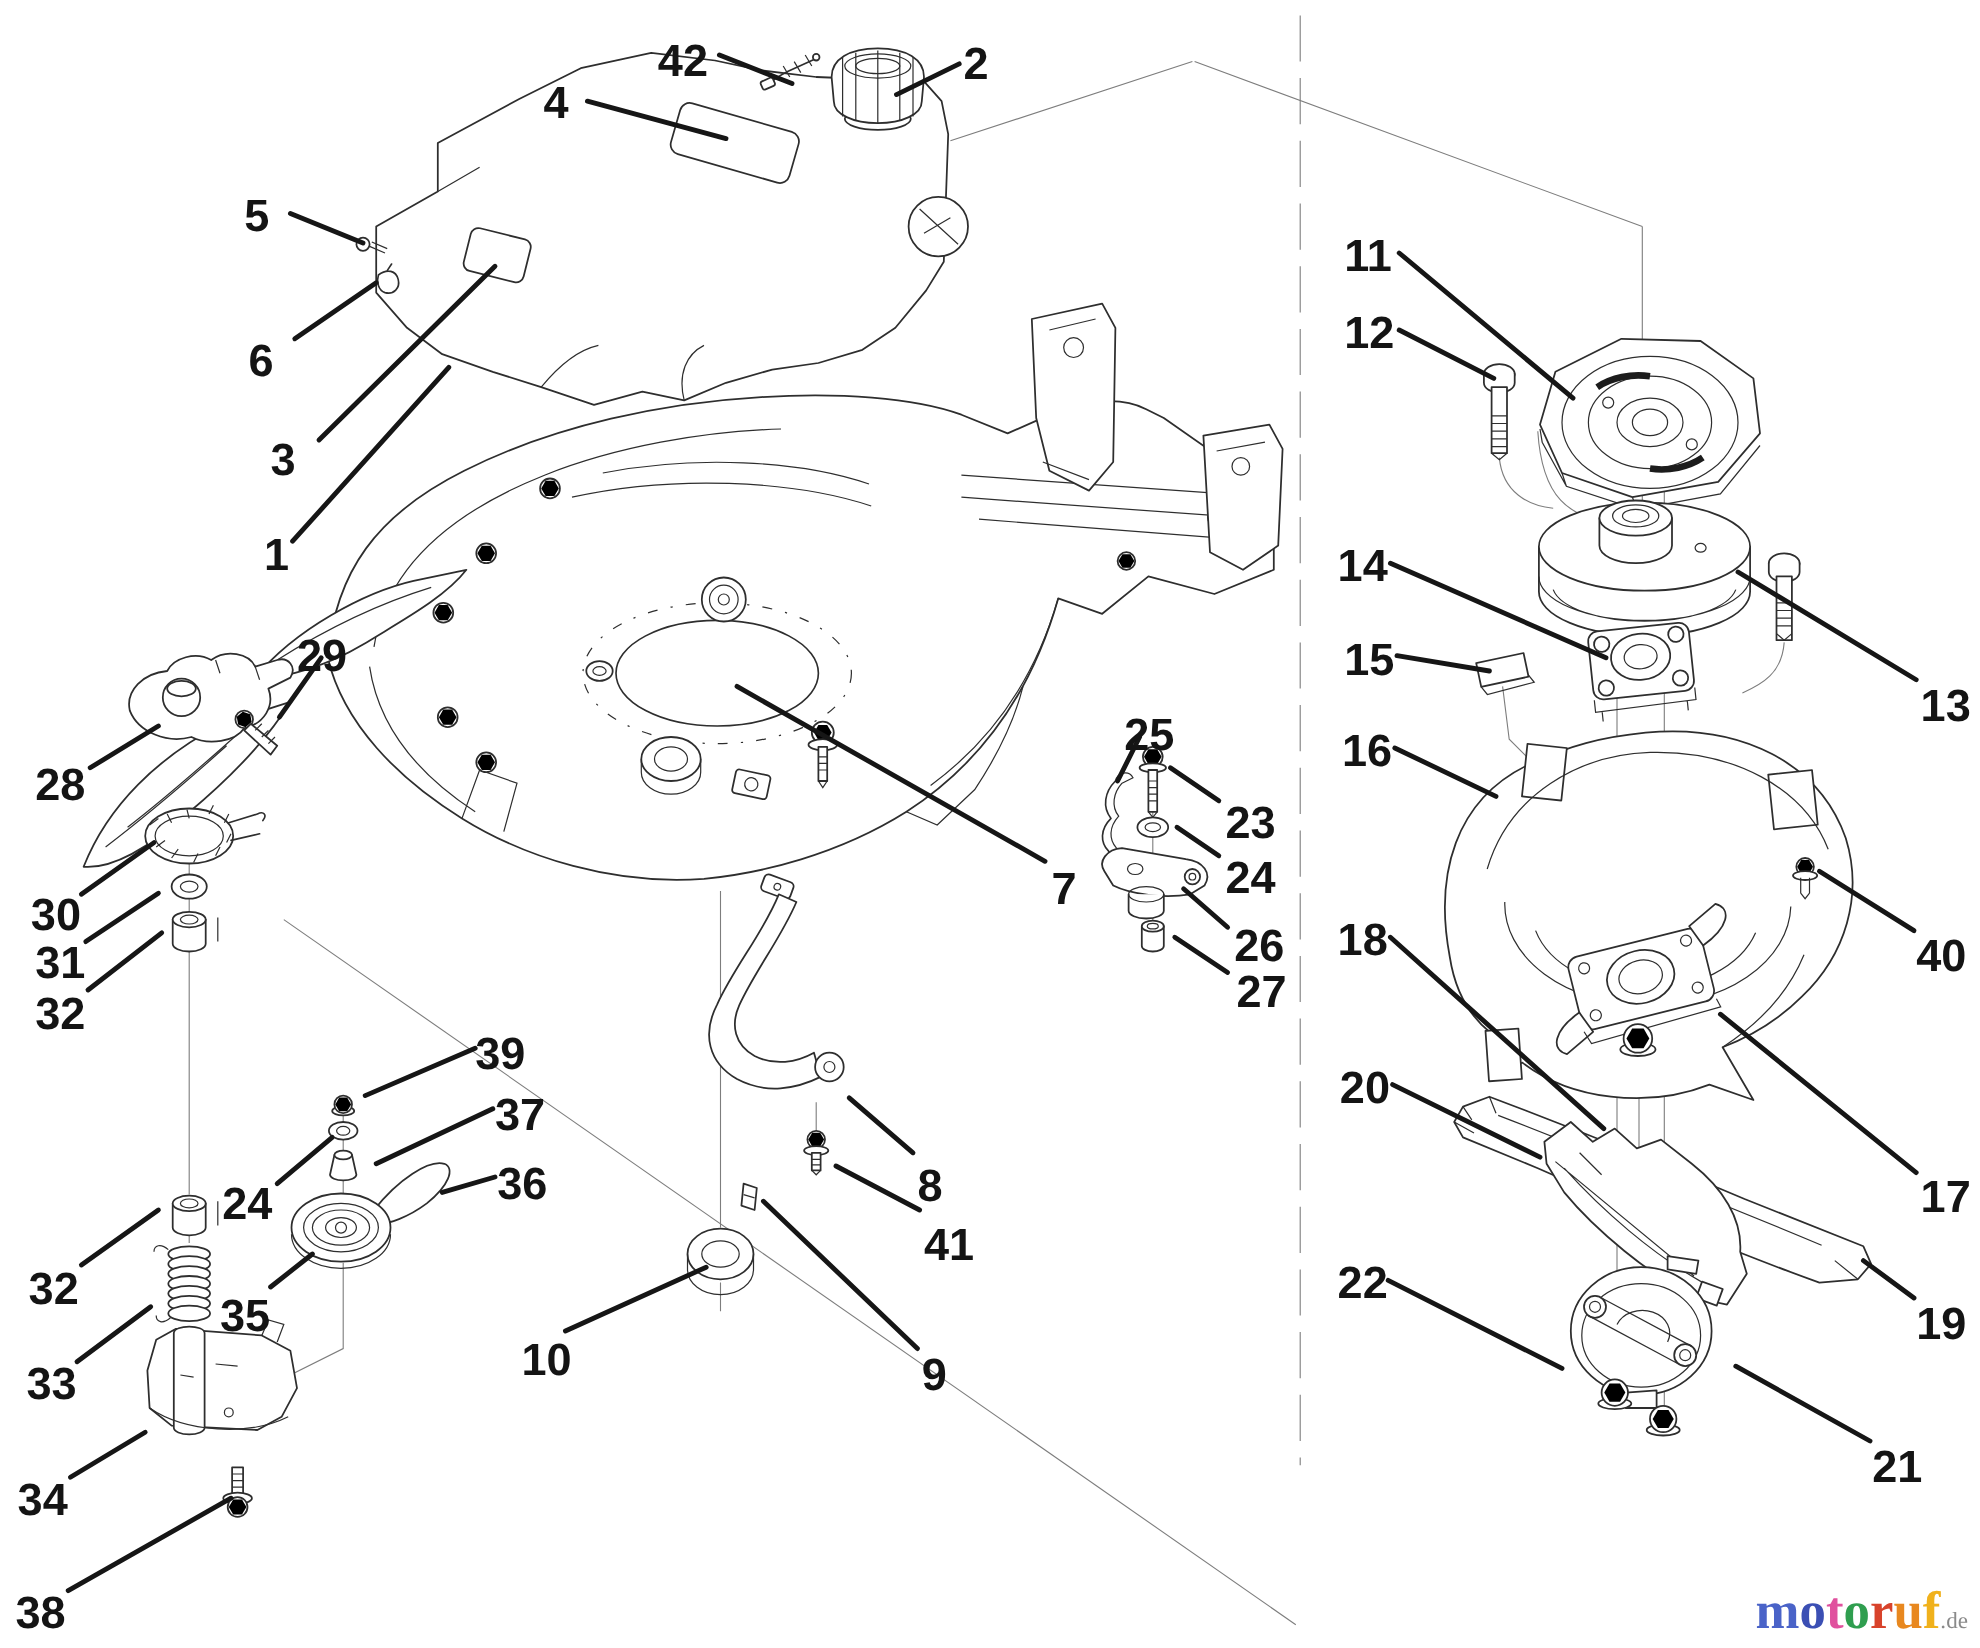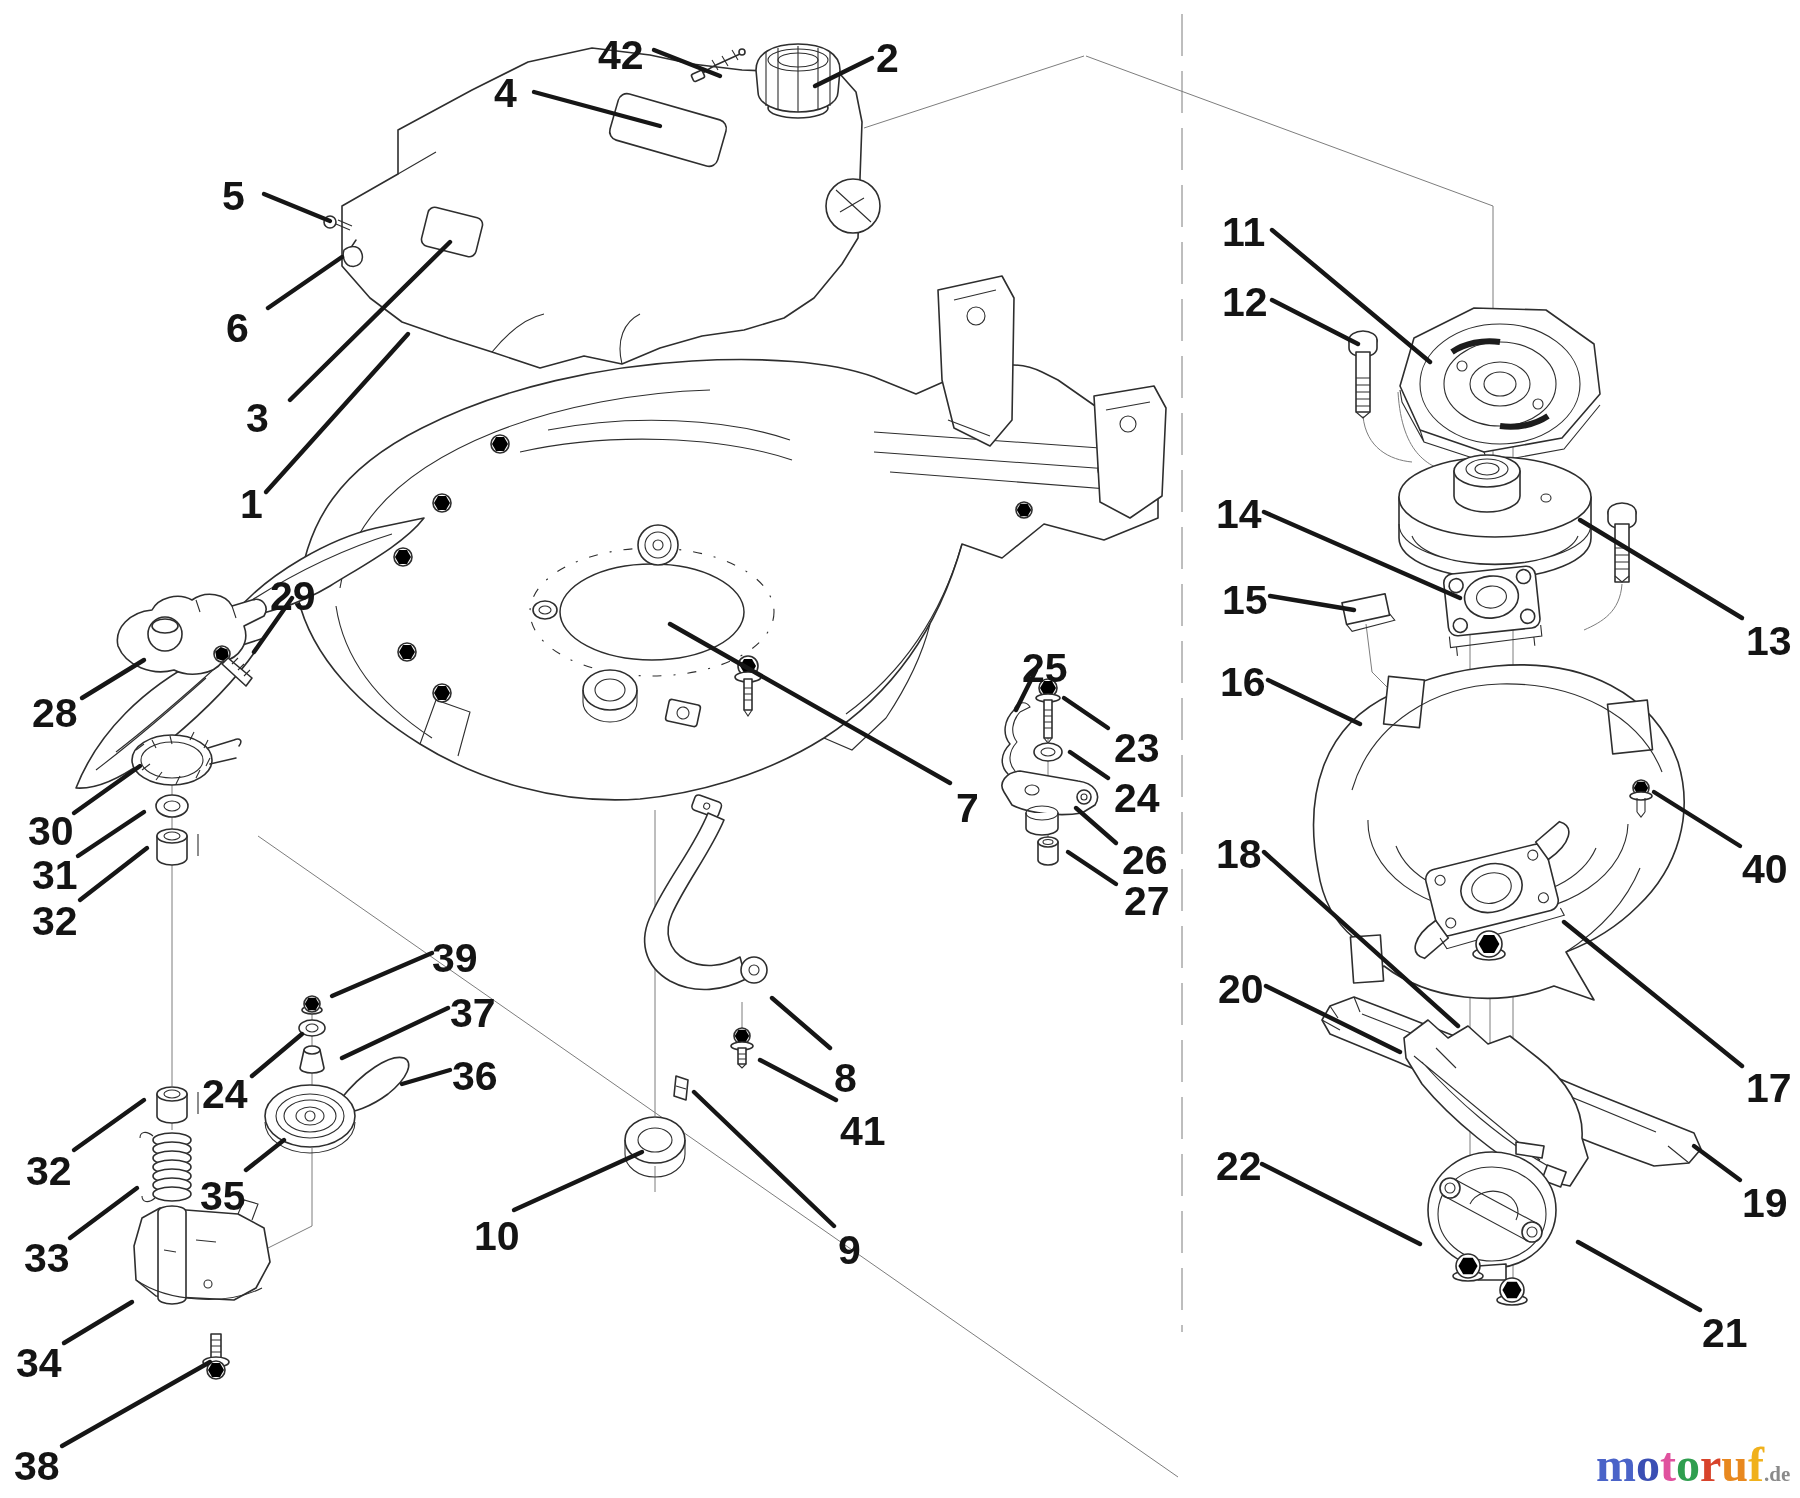--- a/index.html
+++ b/index.html
@@ -8,21 +8,21 @@
   svg{position:absolute;left:0;top:0;}
   .p  {fill:#ffffff;stroke:#2e2e2e;stroke-width:1.6;stroke-linejoin:round;stroke-linecap:round;}
   .ln {fill:none;stroke:#2e2e2e;stroke-width:1.5;stroke-linejoin:round;stroke-linecap:round;}
   .fn {fill:none;stroke:#2e2e2e;stroke-width:1.1;}
   .tn {fill:none;stroke:#7d7d7d;stroke-width:1;}
   .tk {fill:none;stroke:#1c1c1c;stroke-width:6;}
   .leader{stroke:#161616;stroke-width:4.4;stroke-linecap:round;}
   .callout{font-family:"Liberation Sans",sans-serif;font-weight:bold;font-size:41px;fill:#141414;}
   #logo{position:absolute;left:1596px;top:1441px;white-space:nowrap;
         font-family:"Liberation Serif",serif;font-weight:700;font-size:48px;line-height:1;}
-  #logo .suffix{font-size:21px;font-weight:700;}
+  #logo .suffix{font-size:21px;font-weight:400;}
 </style>
 </head>
 <body>
 
 <div id="stage">
 <svg viewBox="0 0 1800 1498" width="1800" height="1498">
   <defs>
     <path id="hex" d="M8,0 L4,6.9 L-4,6.9 L-8,0 L-4,-6.9 L4,-6.9 Z"></path>
   </defs>
 

